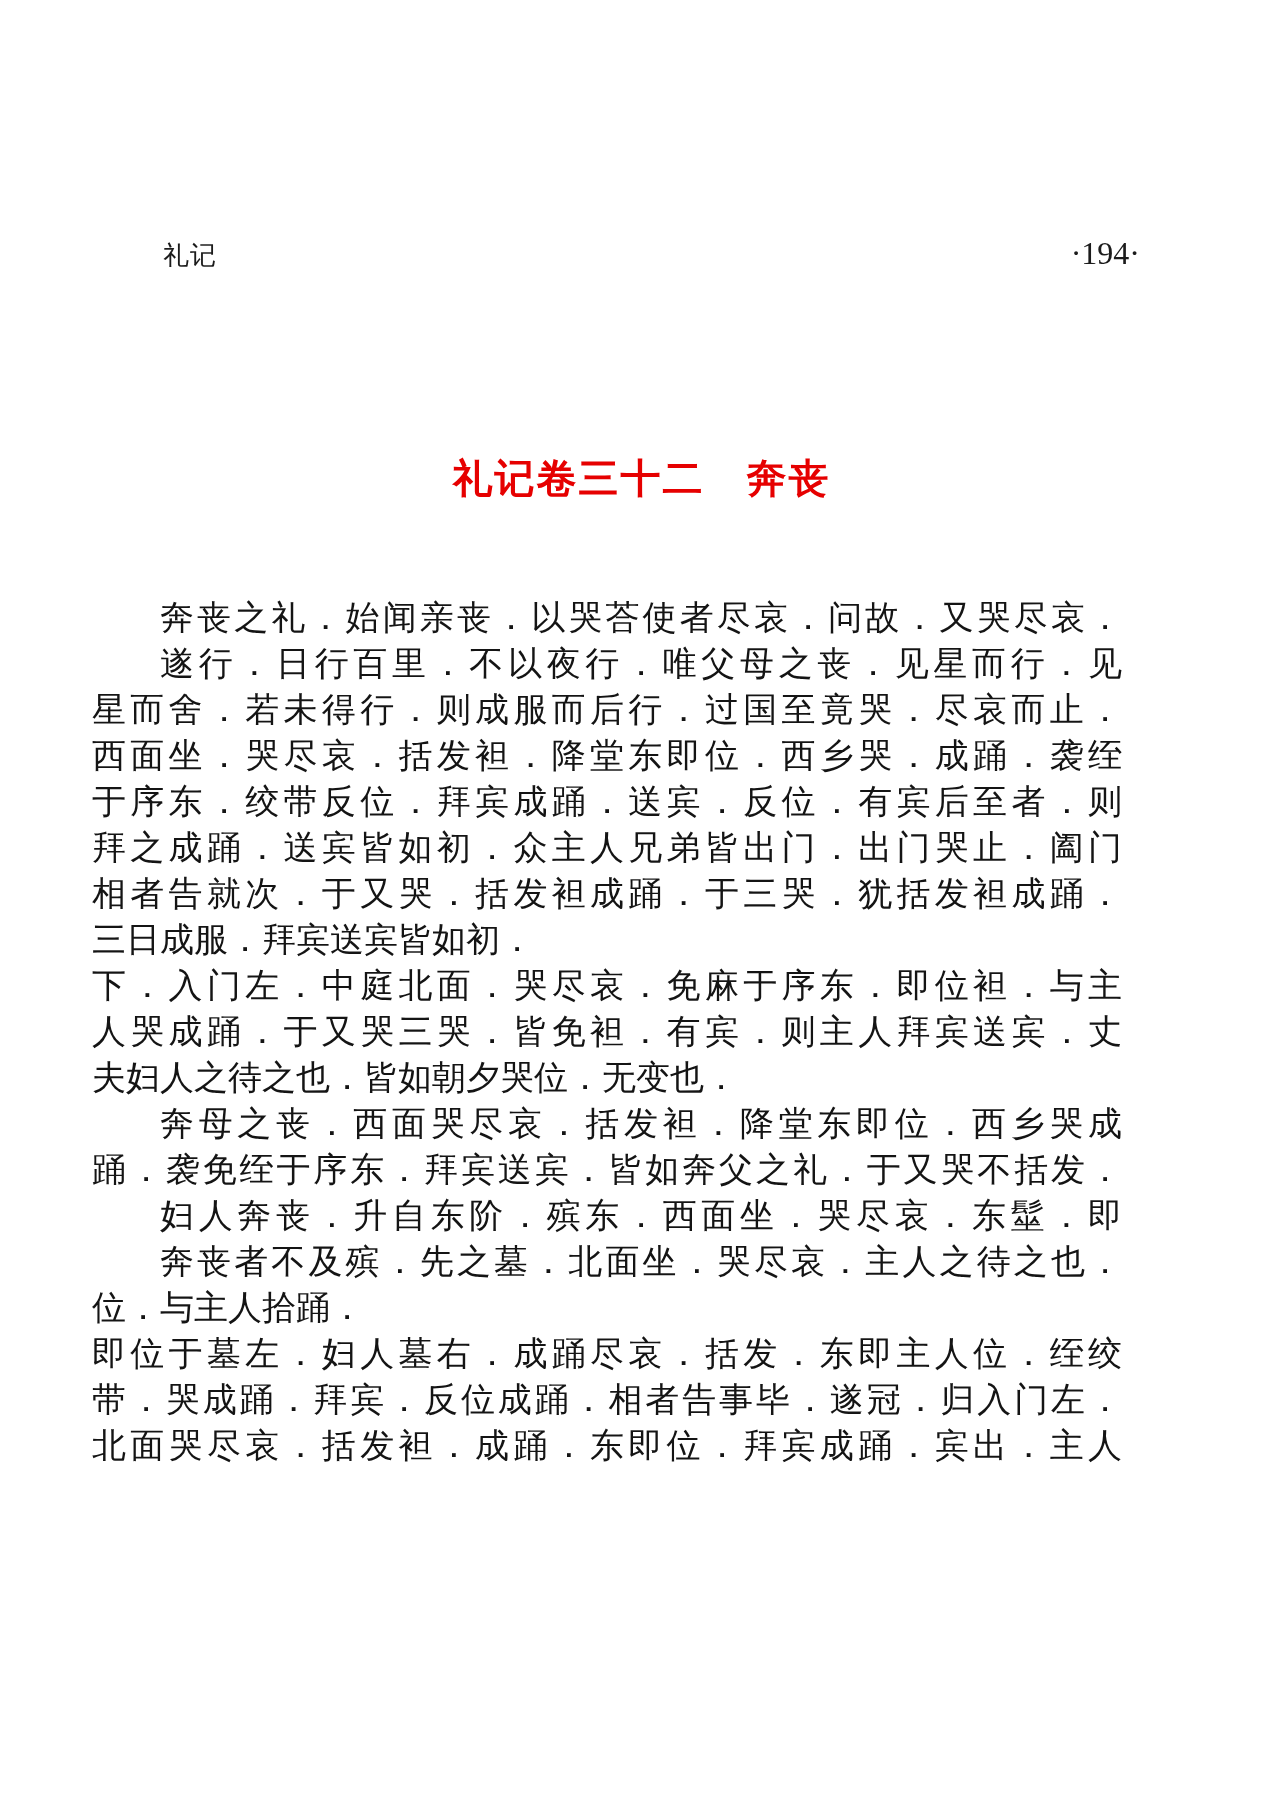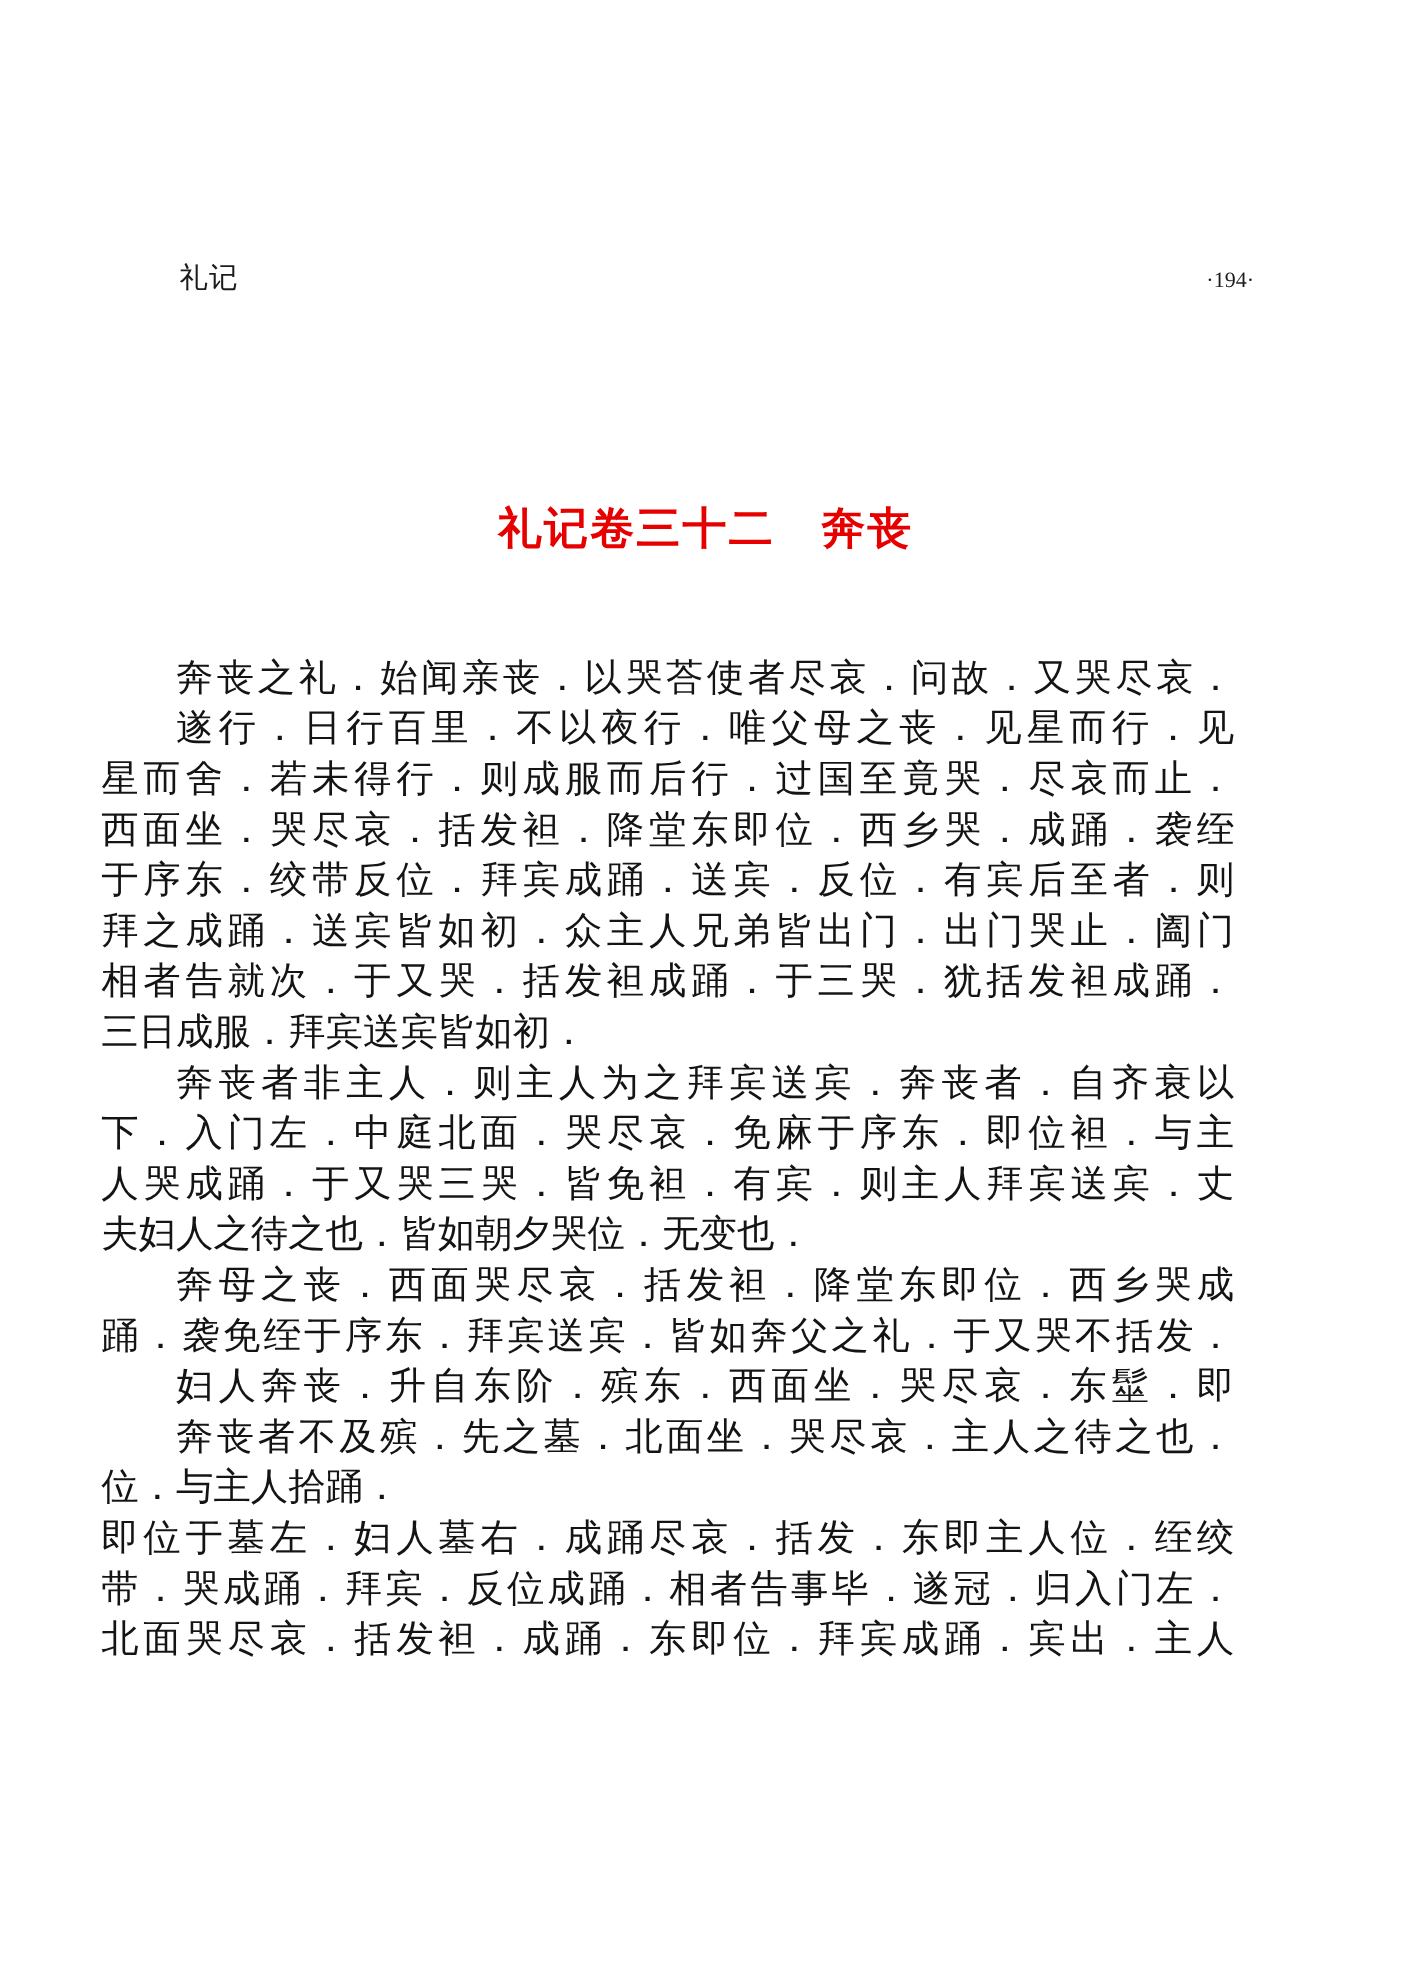--- a/index.html
+++ b/index.html
@@ -22,30 +22,31 @@
     align-items: baseline;
     padding: 238px 143px 0 163px;
     font-size: 26px;
     line-height: 30px;
     color: #1b1b1b;
   }
   .header .book-title {
     letter-spacing: 1px;
   }
   .header .page-number {
-    font-size: 20px;
+    font-size: 32px;
   }
   .chapter-title {
     margin-top: 186px;
     text-align: center;
     font-size: 40px;
     line-height: 50px;
     font-weight: bold;
     letter-spacing: 2px;
     color: #e60000;
+    font-family: Liberation Mono, monospace;
   }
   .body-text {
     margin: 88px 161px 0 92px; 
     font-size: 34px;
     color: #141414;
   }
   .line {
     height: 46px;
     line-height: 46px;
     text-align: left;
@@ -71,21 +72,20 @@
 
   <div class="body-text">
       <div class="line indent fill">奔丧之礼．始闻亲丧．以哭荅使者尽哀．问故．又哭尽哀．</div>
       <div class="line indent fill">遂行．日行百里．不以夜行．唯父母之丧．见星而行．见</div>
       <div class="line fill">星而舍．若未得行．则成服而后行．过国至竟哭．尽哀而止．</div>
       <div class="line fill">西面坐．哭尽哀．括发袒．降堂东即位．西乡哭．成踊．袭绖</div>
       <div class="line fill">于序东．绞带反位．拜宾成踊．送宾．反位．有宾后至者．则</div>
       <div class="line fill">拜之成踊．送宾皆如初．众主人兄弟皆出门．出门哭止．阖门</div>
       <div class="line fill">相者告就次．于又哭．括发袒成踊．于三哭．犹括发袒成踊．</div>
       <div class="line">三日成服．拜宾送宾皆如初．</div>
-      <div class="line indent fill">奔丧者非主人．则主人为之拜宾送宾．奔丧者．自齐衰以</div>
       <div class="line fill">下．入门左．中庭北面．哭尽哀．免麻于序东．即位袒．与主</div>
       <div class="line fill">人哭成踊．于又哭三哭．皆免袒．有宾．则主人拜宾送宾．丈</div>
       <div class="line">夫妇人之待之也．皆如朝夕哭位．无变也．</div>
       <div class="line indent fill">奔母之丧．西面哭尽哀．括发袒．降堂东即位．西乡哭成</div>
       <div class="line fill">踊．袭免绖于序东．拜宾送宾．皆如奔父之礼．于又哭不括发．</div>
       <div class="line indent fill">妇人奔丧．升自东阶．殡东．西面坐．哭尽哀．东髽．即</div>
       <div class="line indent fill">奔丧者不及殡．先之墓．北面坐．哭尽哀．主人之待之也．</div>
       <div class="line">位．与主人拾踊．</div>
       <div class="line fill">即位于墓左．妇人墓右．成踊尽哀．括发．东即主人位．绖绞</div>
       <div class="line fill">带．哭成踊．拜宾．反位成踊．相者告事毕．遂冠．归入门左．</div>

